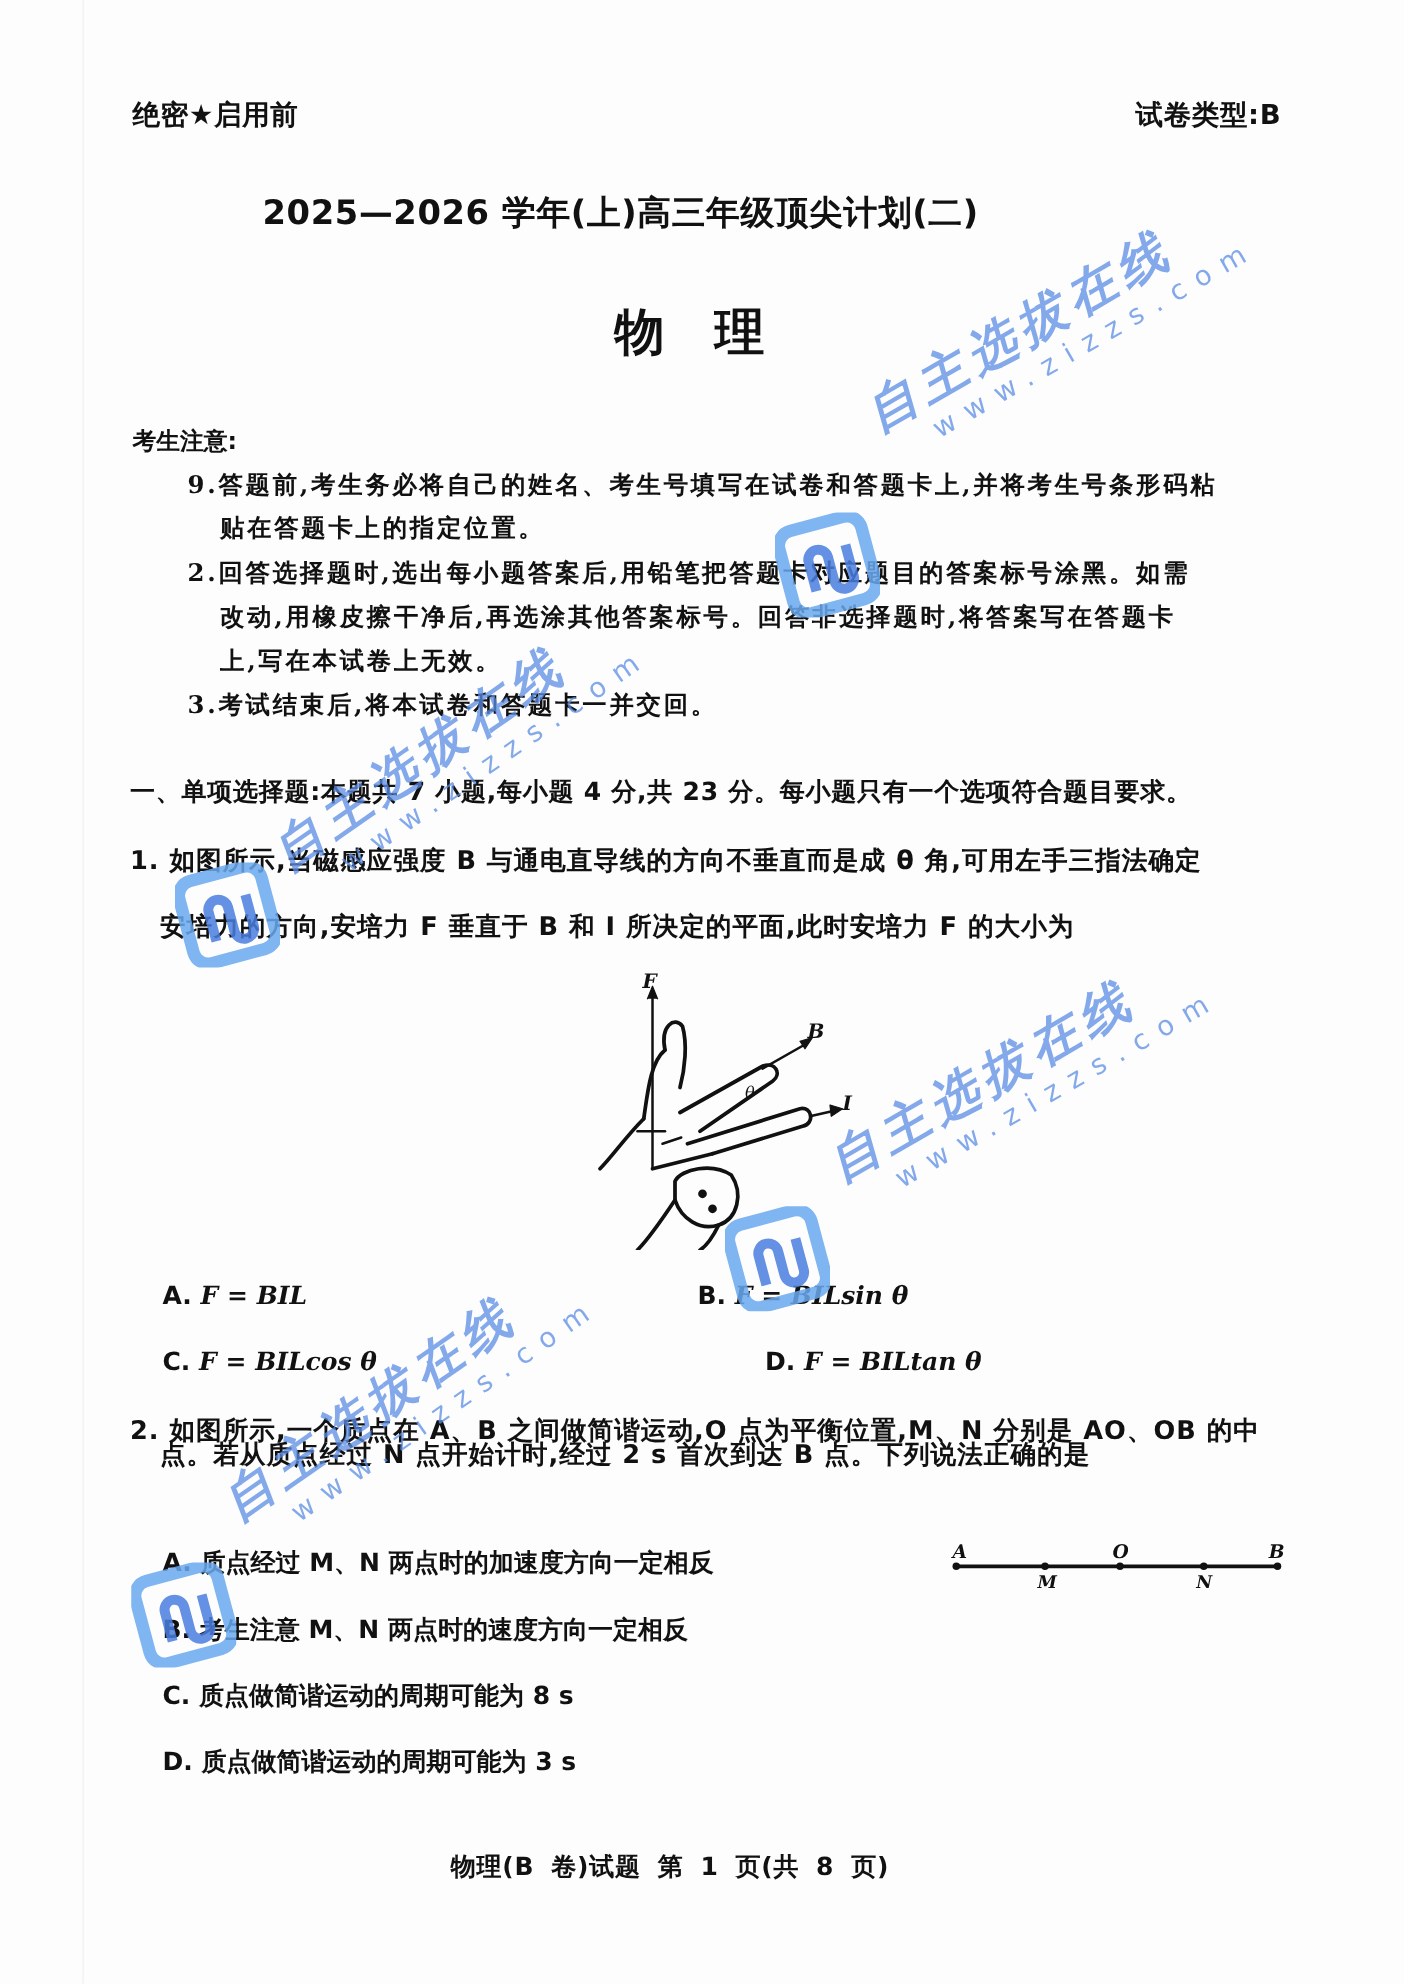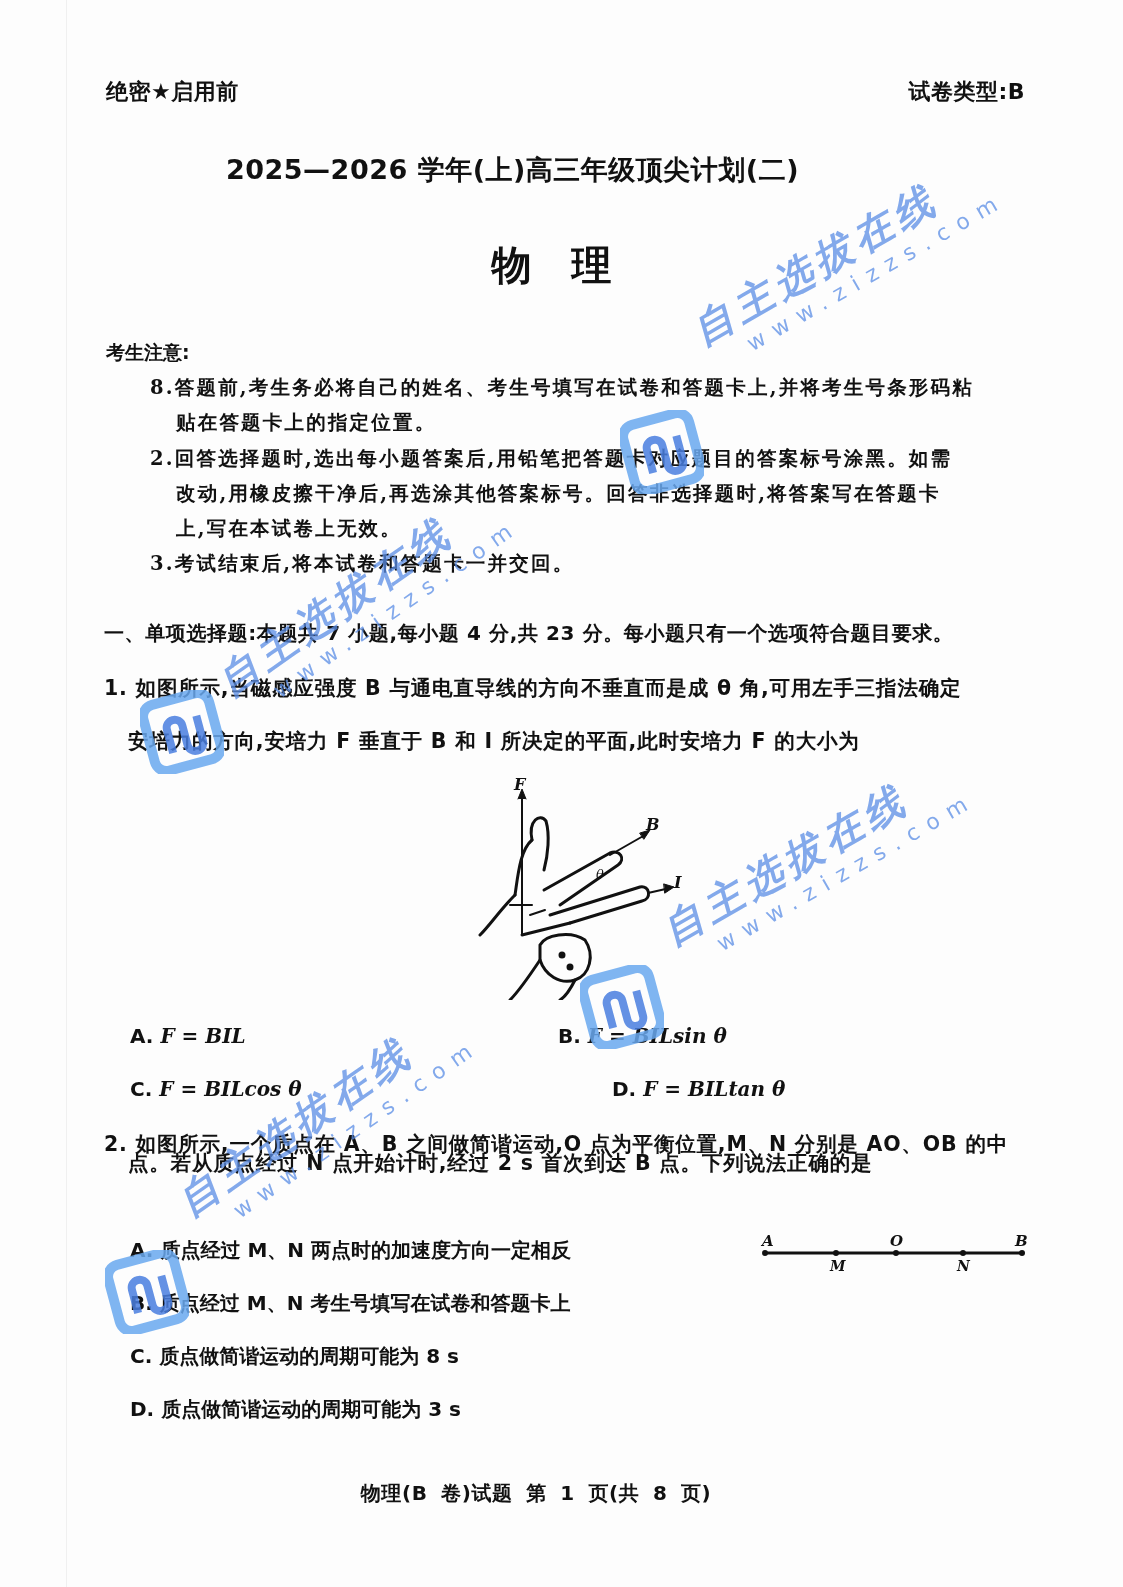--- a/index.html
+++ b/index.html
@@ -27,25 +27,25 @@
   .logo { position:absolute; width:84px; height:84px; pointer-events:none; opacity:0.85; }
 </style>
 </head>
 <body>
 
 <div class="page-edge"></div>
 
 <div class="abs hdr" style="left:106px; top:77px;">绝密★启用前</div>
 <div class="abs hdr" style="right:98px; top:77px;">试卷类型:B</div>
 
-<div class="abs title" style="left:0; width:993px; text-align:center; top:152px;padding-left:16px;">2025—2026 学年(上)高三年级顶尖计划(二)</div>
+<div class="abs title" style="left:0; width:993px; text-align:center; top:152px;">2025—2026 学年(上)高三年级顶尖计划(二)</div>
 <div class="abs subject" style="left:0; width:1143px; text-align:center; top:238px;">物理</div>
 
 <div class="abs notice-h" style="left:106px; top:340px;">考生注意:</div>
-<div class="abs notice" style="left:150px; top:374px;">8.答题前,考生务必将自己的姓名、考生号填写在试卷和答题卡上,并将考生号条形码粘</div>
+<div class="abs notice" style="left:150px; top:374px;">9.答题前,考生务必将自己的姓名、考生号填写在试卷和答题卡上,并将考生号条形码粘</div>
 <div class="abs notice" style="left:176px; top:409px;">贴在答题卡上的指定位置。</div>
 <div class="abs notice" style="left:150px; top:445px;">2.回答选择题时,选出每小题答案后,用铅笔把答题卡对应题目的答案标号涂黑。如需</div>
 <div class="abs notice" style="left:176px; top:480px;">改动,用橡皮擦干净后,再选涂其他答案标号。回答非选择题时,将答案写在答题卡</div>
 <div class="abs notice" style="left:176px; top:515px;">上,写在本试卷上无效。</div>
 <div class="abs notice" style="left:150px; top:550px;">3.考试结束后,将本试卷和答题卡一并交回。</div>
 
 <div class="abs section" style="left:104px; top:620px;">一、单项选择题:本题共 7 小题,每小题 4 分,共 23 分。每小题只有一个选项符合题目要求。</div>
 
 <div class="abs q" style="left:104px; top:674px;">1. 如图所示,当磁感应强度 B 与通电直导线的方向不垂直而是成 θ 角,可用左手三指法确定</div>
 <div class="abs q" style="left:128px; top:727px;">安培力的方向,安培力 F 垂直于 B 和 I 所决定的平面,此时安培力 F 的大小为</div>
@@ -102,21 +102,21 @@
 
 <div class="abs q" style="left:104px; top:1130px;">2. 如图所示,一个质点在 A、B 之间做简谐运动,O 点为平衡位置,M、N 分别是 AO、OB 的中</div>
 <div class="abs q" style="left:128px; top:1149px;">点。若从质点经过 N 点开始计时,经过 2 s 首次到达 B 点。下列说法正确的是</div>
 
 <div class="abs opt" style="left:130px; top:1237px;">
   <span>A.</span>
   <span>质点经过 M、N 两点时的加速度方向一定相反</span>
 </div>
 <div class="abs opt" style="left:130px; top:1290px;">
   <span>B.</span>
-  <span>质点经过 M、N 考生号填写在试卷和答题卡上</span>
+  <span>考生注意 M、N 两点时的速度方向一定相反</span>
 </div>
 <div class="abs opt" style="left:130px; top:1343px;">
   <span>C.</span>
   <span>质点做简谐运动的周期可能为 8 s</span>
 </div>
 <div class="abs opt" style="left:130px; top:1396px;">
   <span>D.</span>
   <span>质点做简谐运动的周期可能为 3 s</span>
 </div>
 

